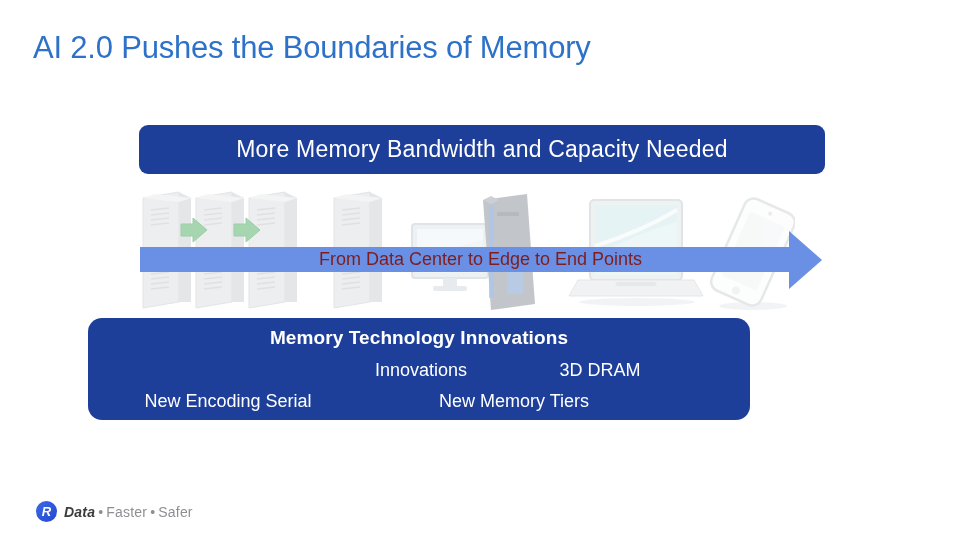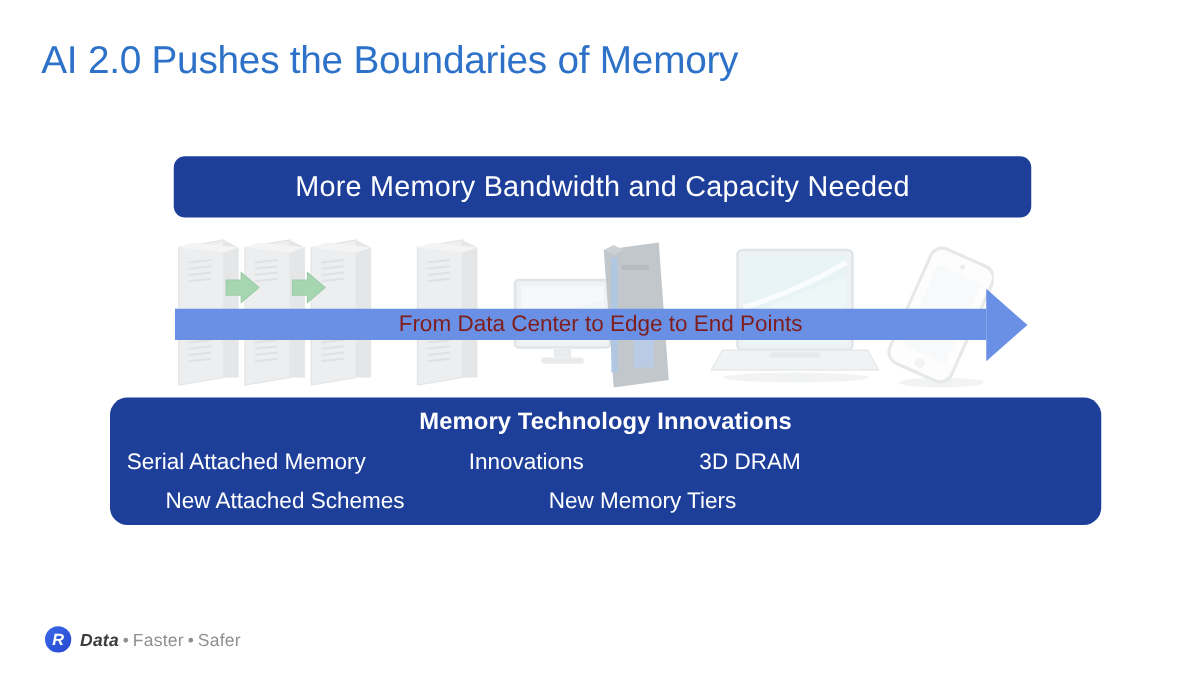--- a/index.html
+++ b/index.html
@@ -28,21 +28,21 @@
     border-top:29px solid transparent; border-bottom:29px solid transparent;
     border-left:33px solid #6990e4;
   }
   .flow-label {
     position:absolute; left:140px; top:246px; width:649px; height:27px;
     display:flex; align-items:center; justify-content:center;
     box-sizing:border-box; padding-left:32px;
     color:#7f1d1d; font-size:18px; font-weight:400; white-space:nowrap;
   }
   .innov {
-    position:absolute; left:88px; top:318px; width:793px; height:102px;
+    position:absolute; left:88px; top:318px; width:662px; height:102px;
     background:#1d3f9a; border-radius:14px; color:#ffffff;
   }
   .innov-title {
     position:absolute; left:0; top:9px; width:100%; text-align:center;
     font-size:19px; font-weight:700; letter-spacing:0.1px;
   }
   .innov-item {
     position:absolute; transform:translate(-50%,-50%);
     font-size:18px; font-weight:400; white-space:nowrap; color:#ffffff;
   }
@@ -179,24 +179,23 @@
   </svg>
 
   <div class="flow-band"></div>
   <div class="flow-head"></div>
   <div class="flow-label">
     <span>From Data Center to Edge to End Points</span>
   </div>
 
   <div class="innov">
     <div class="innov-title">Memory Technology Innovations</div>
-    <div class="innov-item" style="left:109px; top:52px;">Serial Attached Memory</div>
     <div class="innov-item" style="left:333px; top:52px;">Innovations</div>
     <div class="innov-item" style="left:512px; top:52px;">3D DRAM</div>
-    <div class="innov-item" style="left:140px; top:83px;">New Attached Schemes</div>
+    <div class="innov-item" style="left:140px; top:83px;">New Encoding Serial</div>
     <div class="innov-item" style="left:394px; top:83px;margin-left:32px;">New Memory Tiers</div>
   </div>
 
   <div class="footer">
     <div class="logo-circle">
       <span>R</span>
     </div>
     <div class="footer-text">
       <span class="brand">Data</span><span class="bullet">•</span><span>Faster</span><span class="bullet">•</span><span>Safer</span>
     </div>

